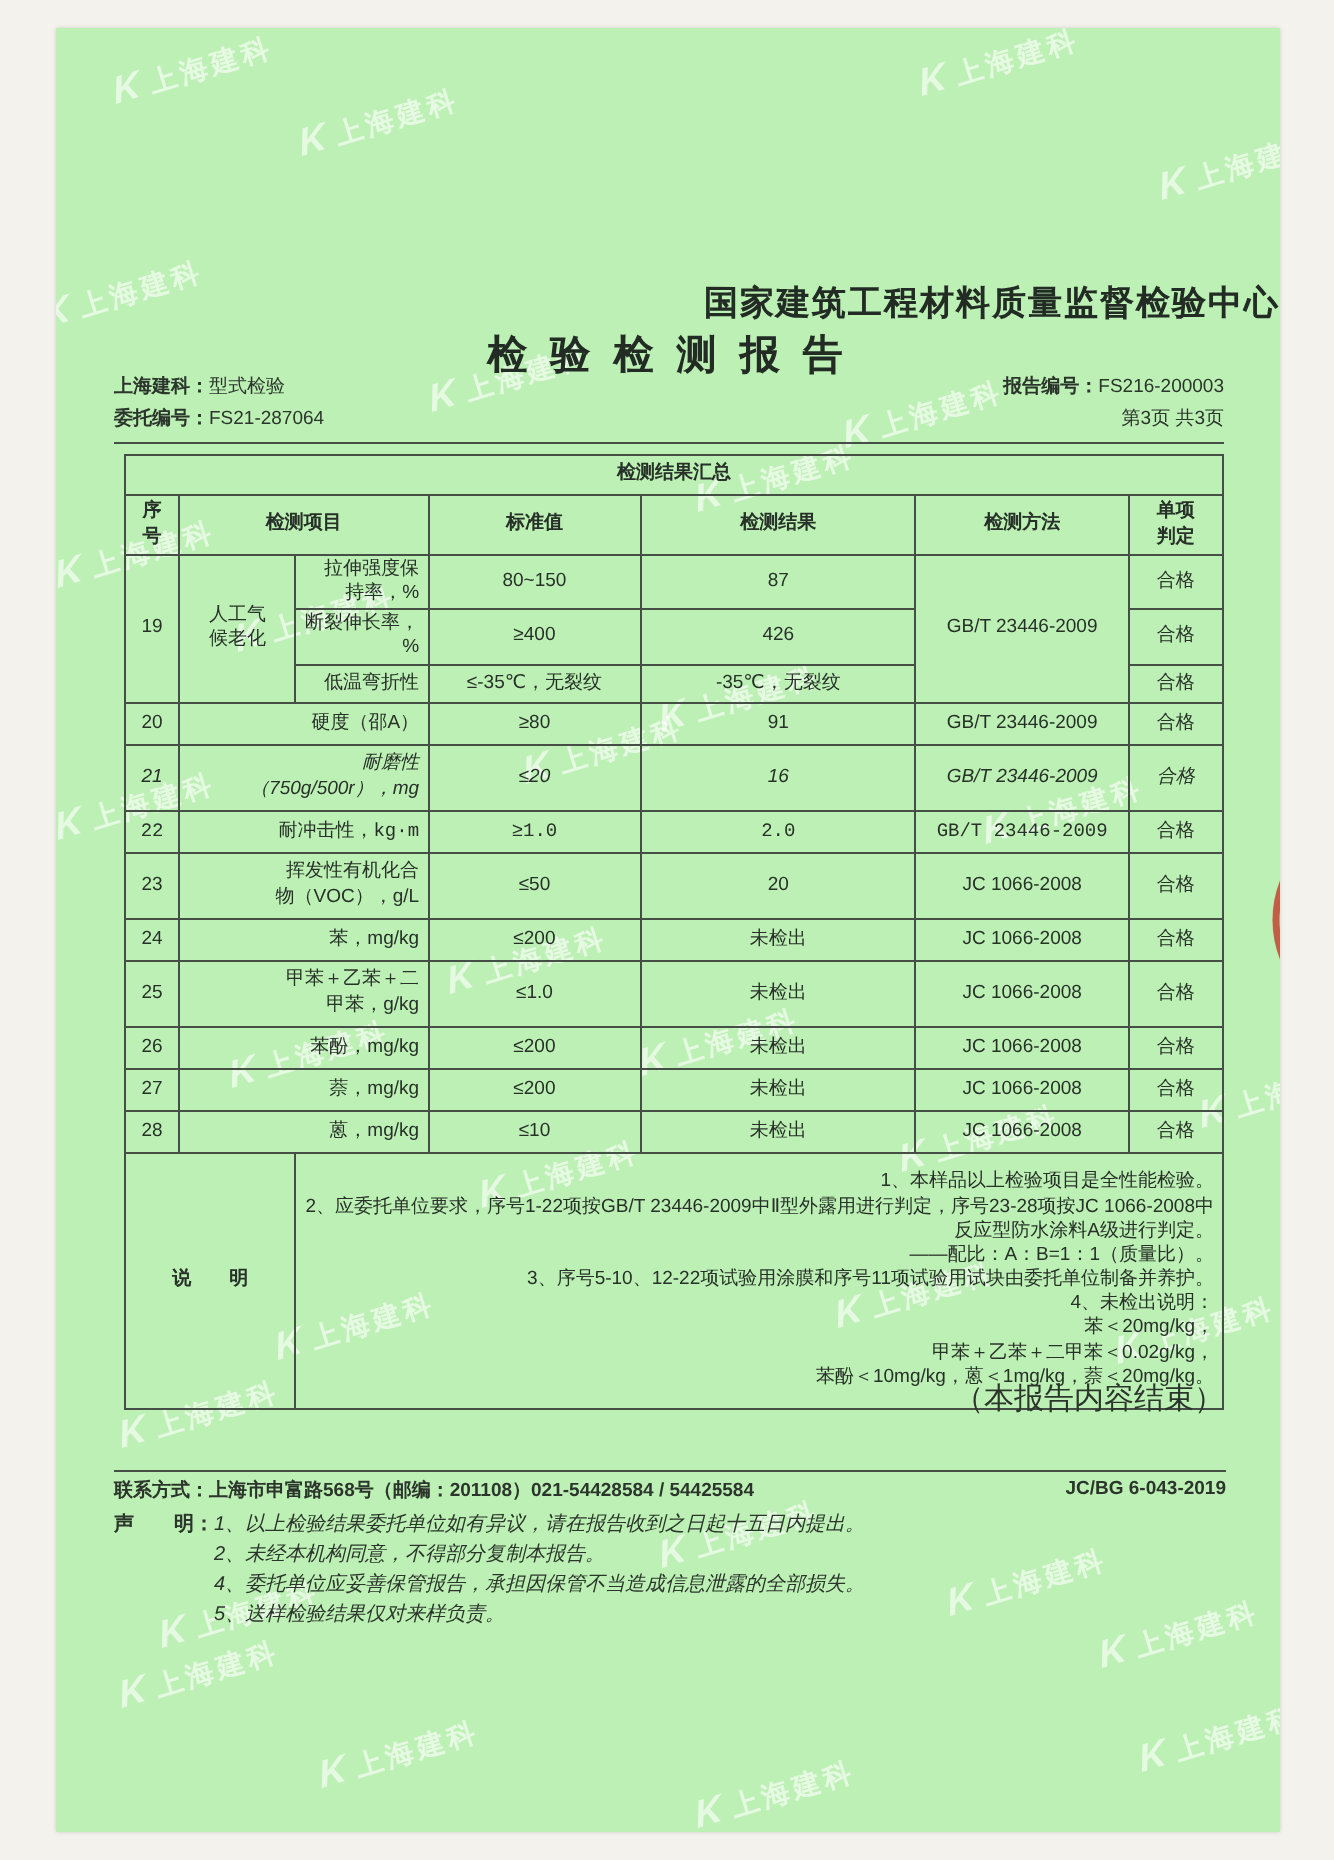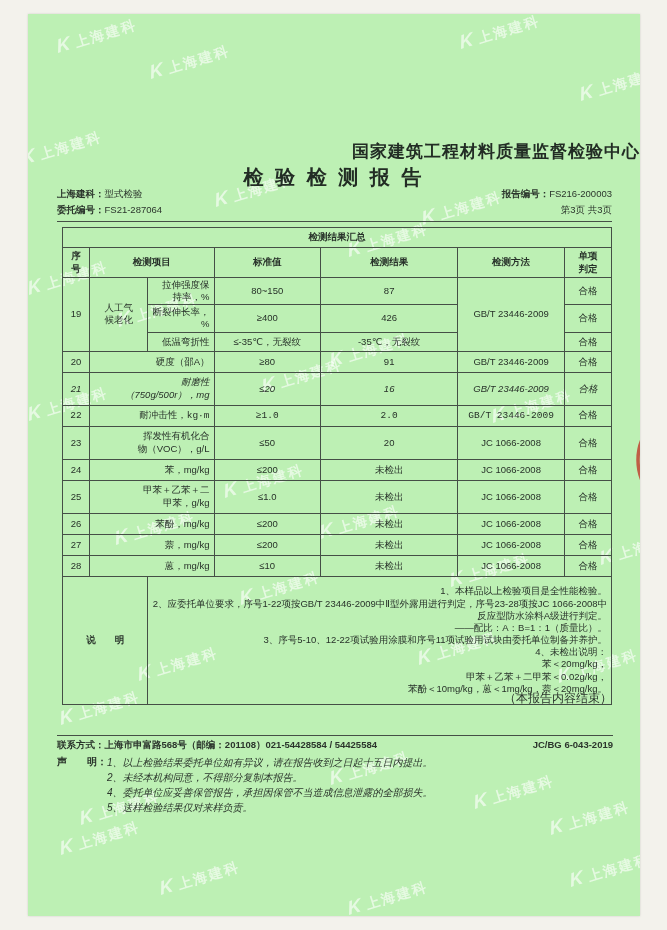--- a/index.html
+++ b/index.html
@@ -57,21 +57,21 @@
   }
   table.report{border:1.5px solid #454f46;}
   td.c{text-align:center;}
   td.l{text-align:right;}
   td.b{font-weight:bold;}
   td.pre{white-space:pre-line;}
   td.top{vertical-align:top;padding-top:3px;}
   
   .seal{position:absolute;left:568px;top:386px;width:44px;height:122px;overflow:hidden;pointer-events:none;}
   
-  .endnote{position:absolute;right:28px;top:676px;font-size:12px;}
+  .endnote{position:absolute;right:28px;top:676px;font-size:15px;}
   .footrule{position:absolute;left:29px;top:721px;width:556px;border-top:1.5px solid #454f46;}
   .contact{position:absolute;left:29px;top:725px;width:556px;font-size:9.5px;font-weight:bold;display:flex;justify-content:space-between;}
   .contact .code{font-weight:bold;}
   .statement{position:absolute;left:29px;top:741px;width:556px;font-size:10px;display:flex;}
   .statement .label{font-weight:bold;white-space:nowrap;}
   .statement .items div{line-height:15px;font-style:italic;}
 </style>
 </head>
 <body>
 

